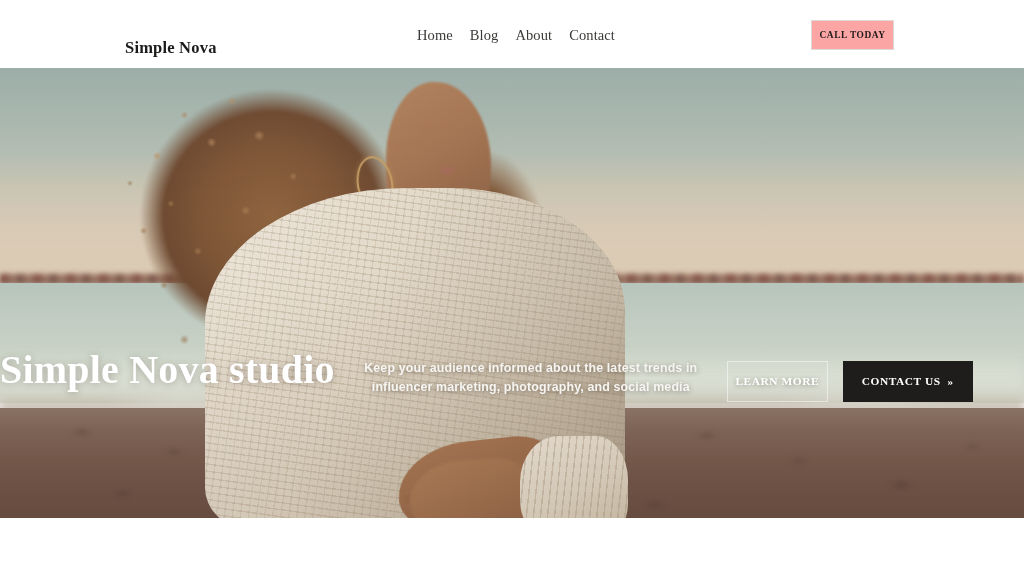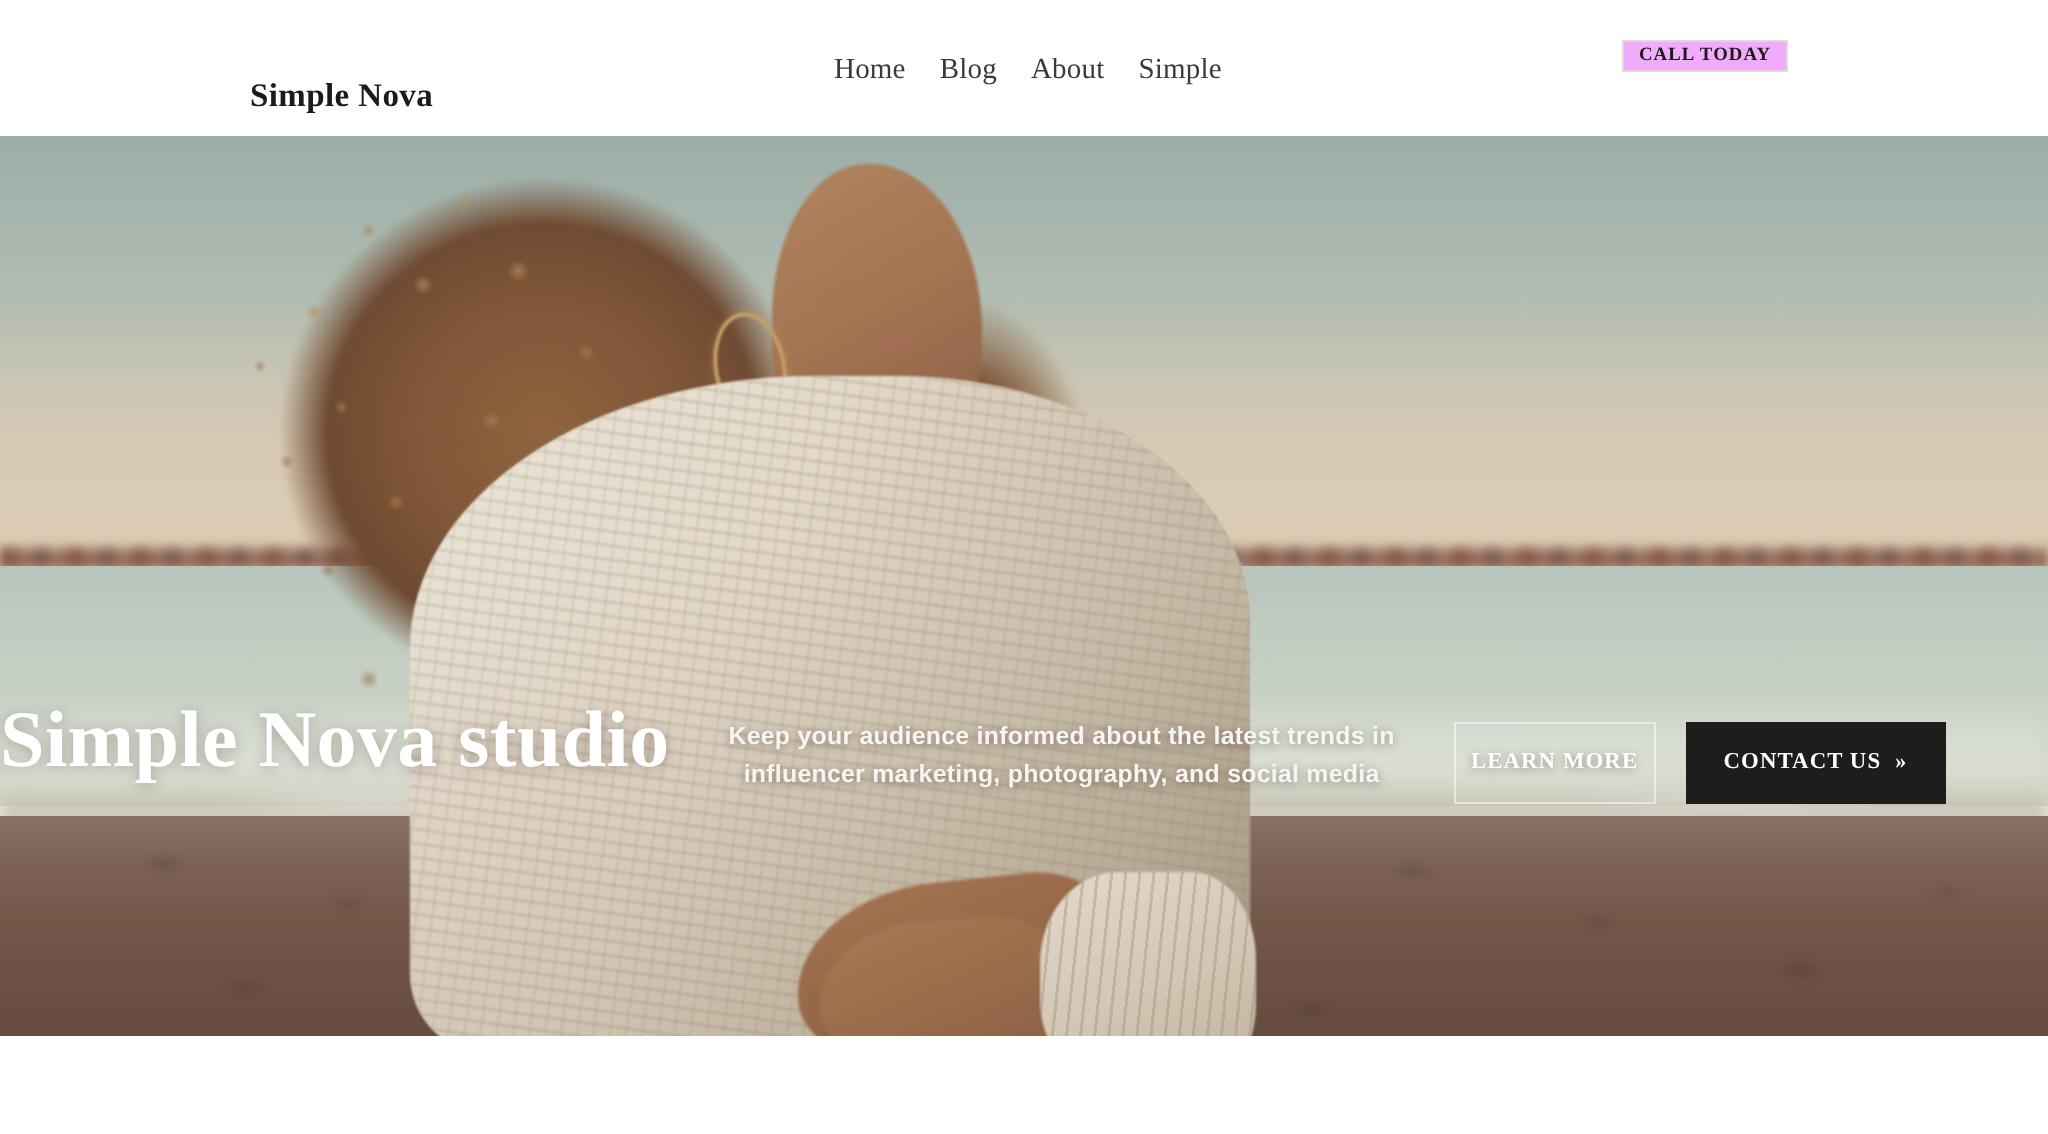--- a/index.html
+++ b/index.html
@@ -31,22 +31,22 @@
     display:flex; align-items:center; gap:17px;
   }
   .nav-link {
     font-family:"Liberation Serif", serif;
     font-size:14.5px; color:#3c3a38;
     text-decoration:none; white-space:nowrap;
     letter-spacing:.1px;
   }
   .call-today-btn {
     position:absolute; left:811px; top:20px;
-    width:83px; height:16px;
-    border:1px solid #dedad6; background:#f0abfc;
+    width:83px; height:30px;
+    border:1px solid #dedad6; background:#fca5a5;
     display:flex; align-items:center; justify-content:center;
     font-family:"Liberation Serif", serif;
     font-weight:700; font-size:9.4px;
     letter-spacing:.55px; color:#1d1b1a;
     white-space:nowrap; cursor:pointer;
   }
 
   
   .hero {
     position:absolute; top:68px; left:0;
@@ -355,21 +355,21 @@
 
 <div class="page">
 
   <header class="site-header">
     <div class="brand">Simple Nova</div>
 
     <nav class="main-nav">
       <a class="nav-link" href="#">Home</a>
       <a class="nav-link" href="#">Blog</a>
       <a class="nav-link" href="#">About</a>
-      <a class="nav-link" href="#">Simple</a>
+      <a class="nav-link" href="#">Contact</a>
     </nav>
 
     <div class="call-today-btn">CALL TODAY</div>
   </header>
 
   <section class="hero">
 
     <div class="hero-photo">
       <div class="sky"></div>
       <div class="haze"></div>

